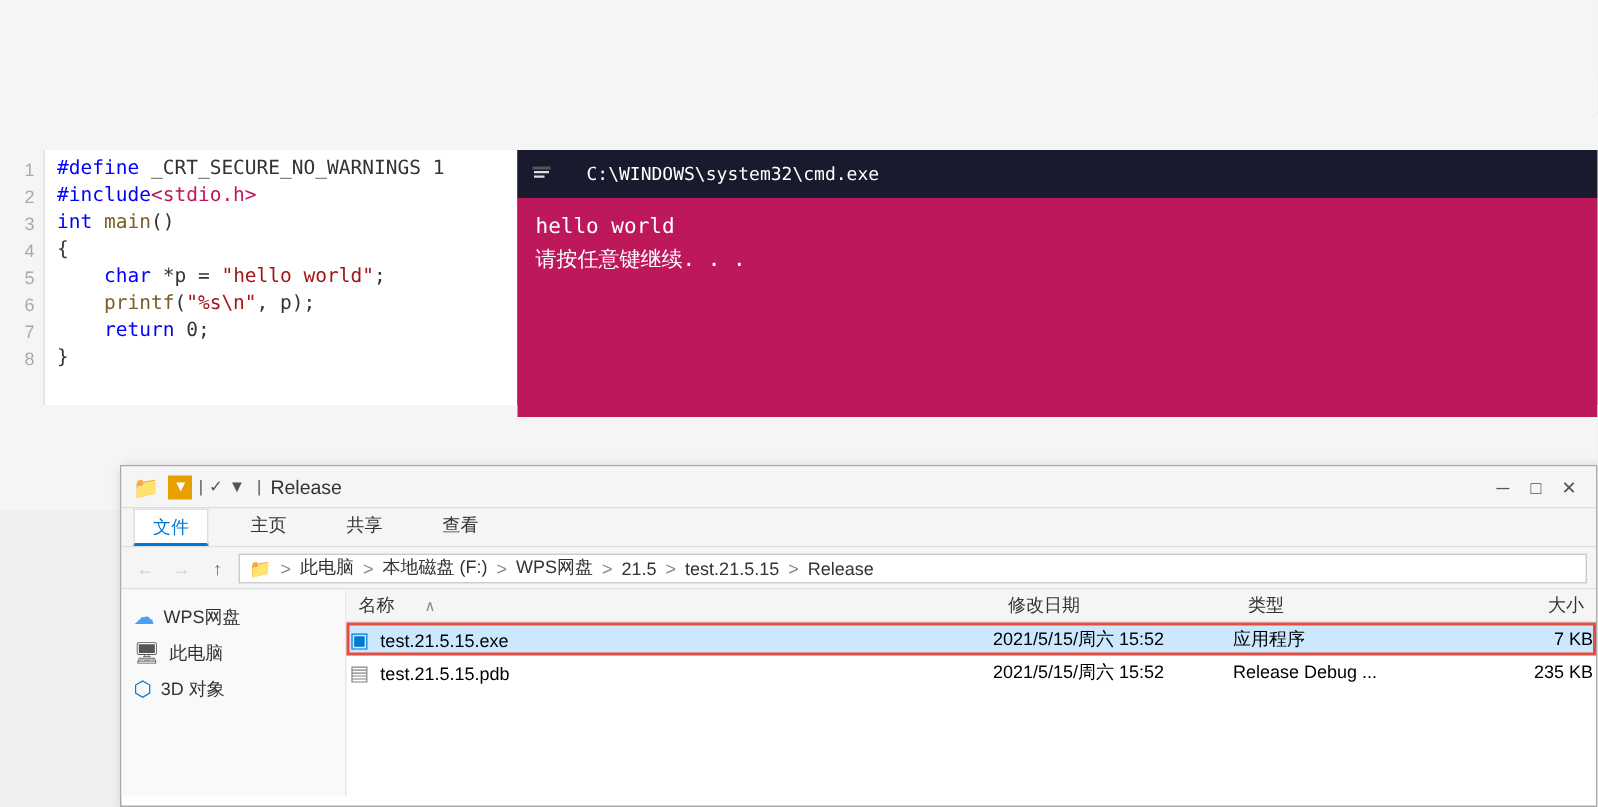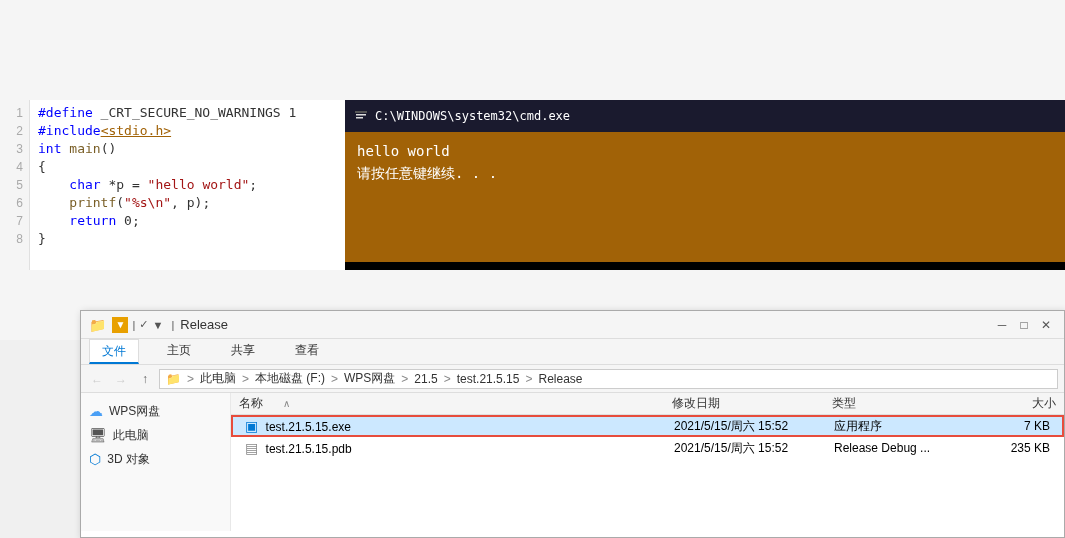--- a/index.html
+++ b/index.html
@@ -198,21 +198,21 @@
       font-size: 13px;
       line-height: 18px;
       background: #fff;
       color: #333;
       overflow: hidden;
     }
     .code-line { height: 18px; white-space: pre; }
     .kw { color: #0000ff; }
     .str { color: #a31515; }
     .preprocessor { color: #0000ff; }
-    .include-str { color: #a16207; text-decoration: underline; }
+    .include-str { color: #be185d; }
 
     
     .cmd-overlay {
       position: absolute;
       right: 0;
       top: 0;
       width: 720px;
       height: 170px;
       background: #000;
       color: #fff;
@@ -220,40 +220,40 @@
       font-size: 13px;
       padding: 0;
       z-index: 10;
     }
     .cmd-title-bar {
       display: flex;
       align-items: center;
       background: #1a1a2e;
       height: 24px;
       padding: 16px 8px;
-      gap: 6px;
+      gap: 22px;
     }
     .cmd-icon {
       width: 16px;
       height: 16px;
       background: #1a1a2e;
       display: flex;
       align-items: center;
       justify-content: center;
       font-size: 10px;
       color: #fff;
     }
     .cmd-title-text {
       font-size: 12px;
       color: #fff;
     }
     .cmd-content {
-      background: #a16207;
+      background: #be185d;
       padding: 8px 12px;
-      height: 130px;
+      height: 146px;
       font-size: 14px;
       line-height: 22px;
       color: #fff;
     }
 
     
     .explorer-window {
       position: absolute;
       top: 310px;
       left: 80px;
@@ -422,21 +422,21 @@
       height: 22px;
       font-size: 12px;
       cursor: pointer;
       border: 2px solid transparent;
     }
     .file-row.selected {
       background: #cce8ff;
       border: 2px solid #e74c3c;
     }
     .file-cell {
-      padding: 0 12px;
+      padding: 0 0;
       white-space: nowrap;
       overflow: hidden;
       text-overflow: ellipsis;
     }
     .file-icon {
       font-size: 14px;
       margin-right: 4px;
     }
     .exe-icon { color: #0078d4; }
     .pdb-icon { color: #888; }

